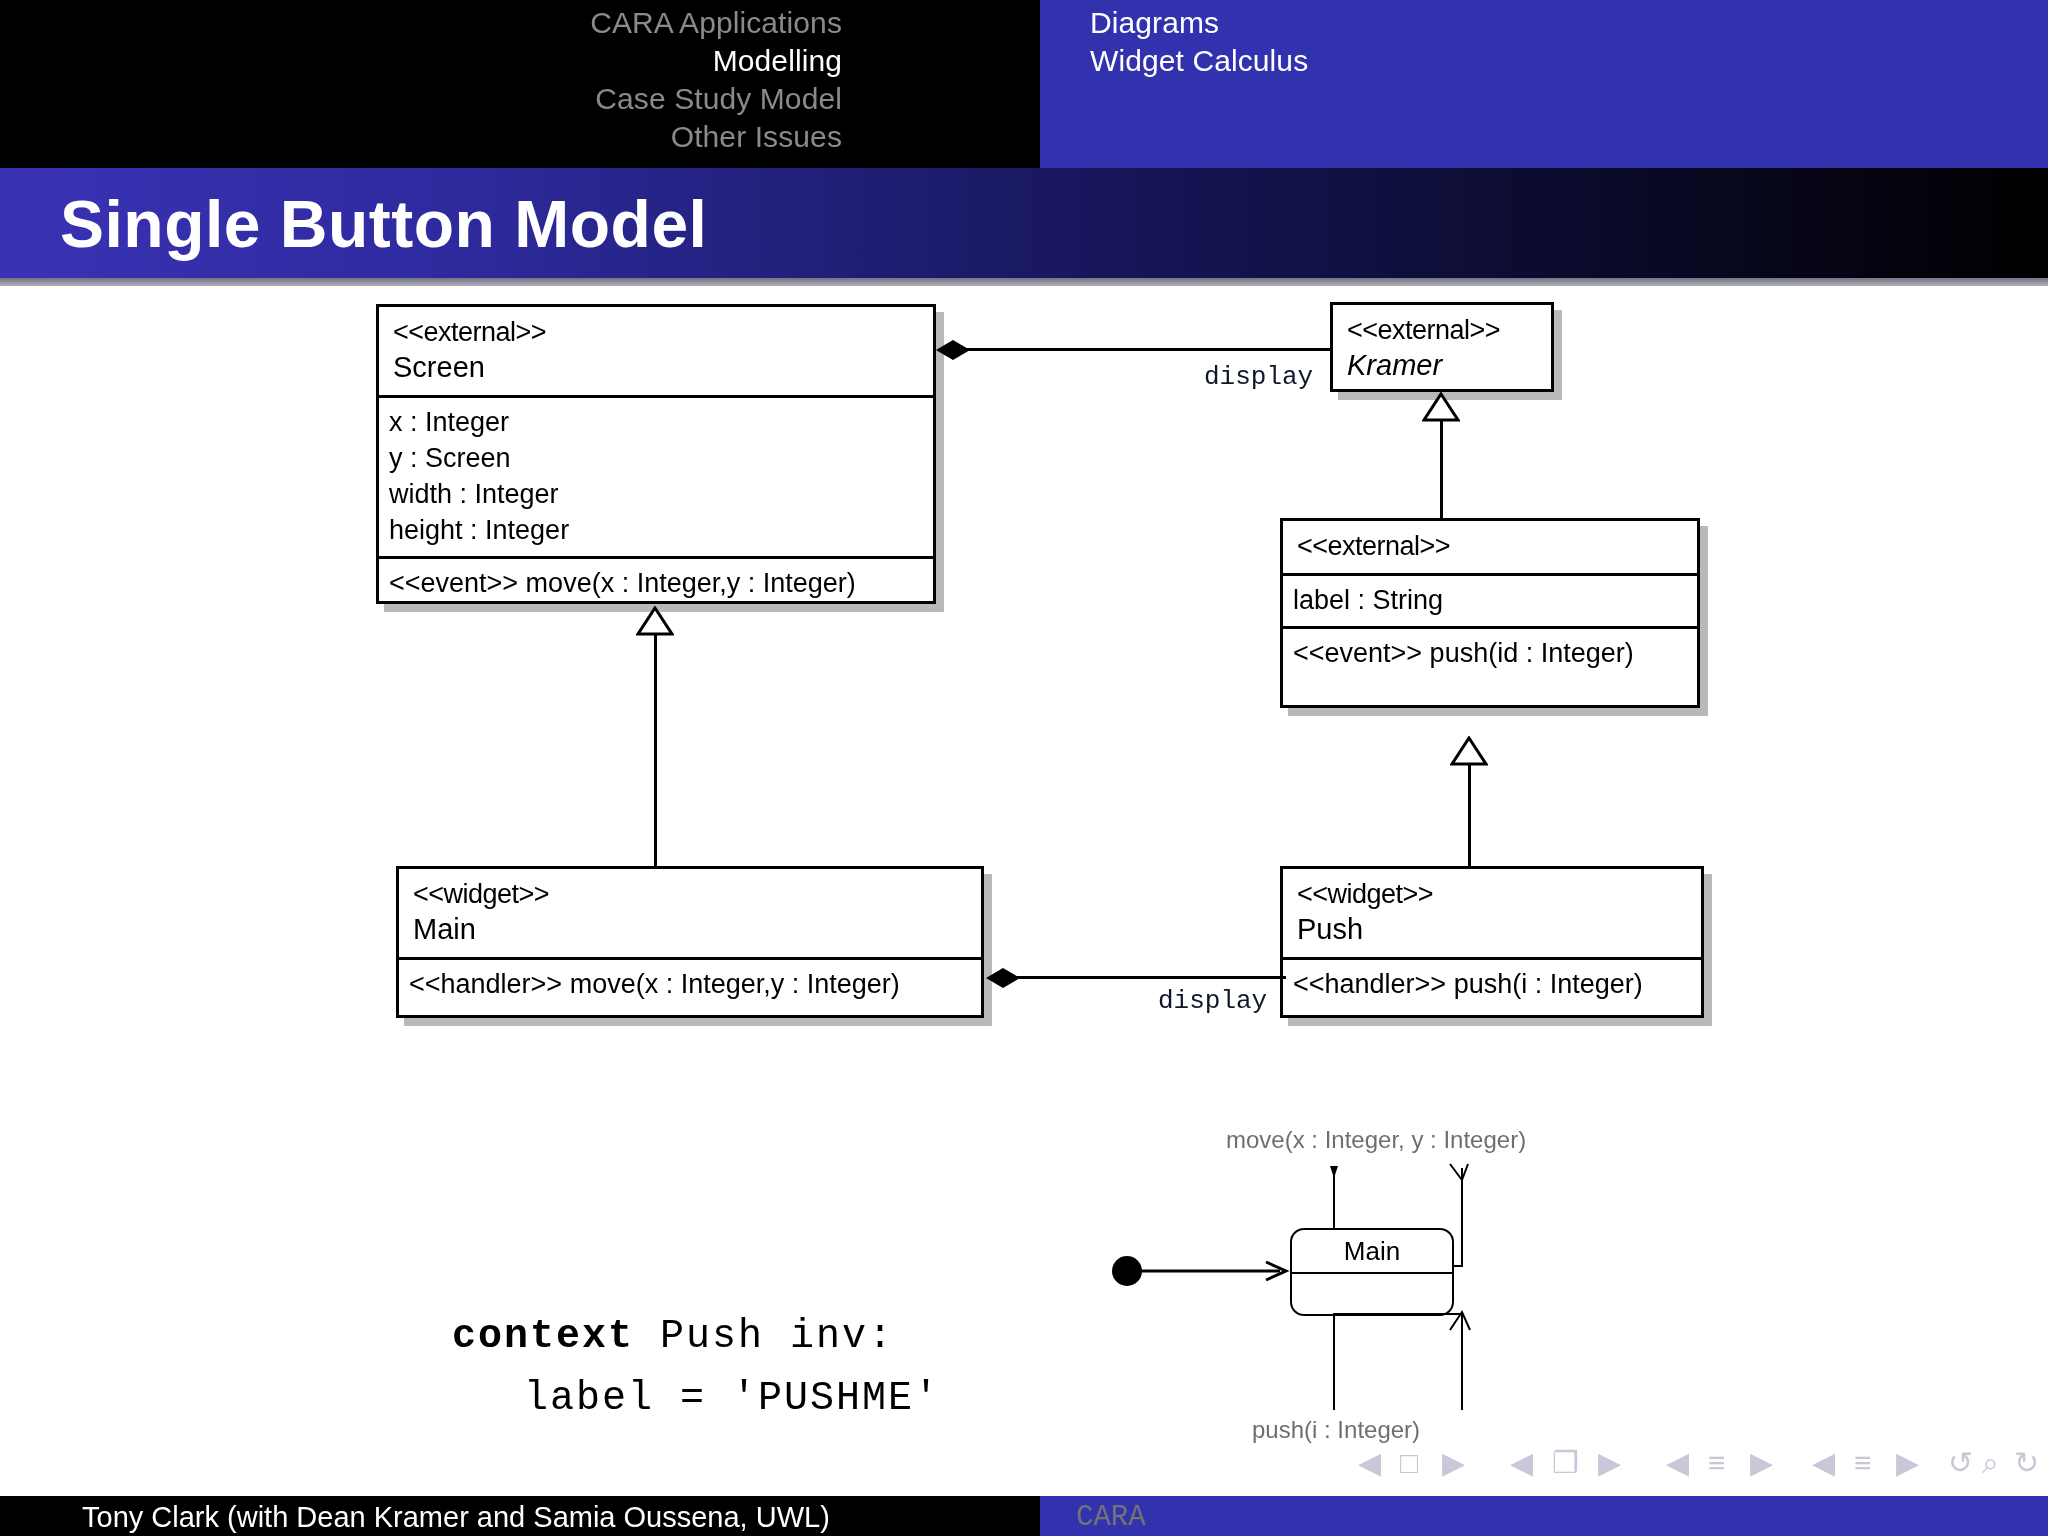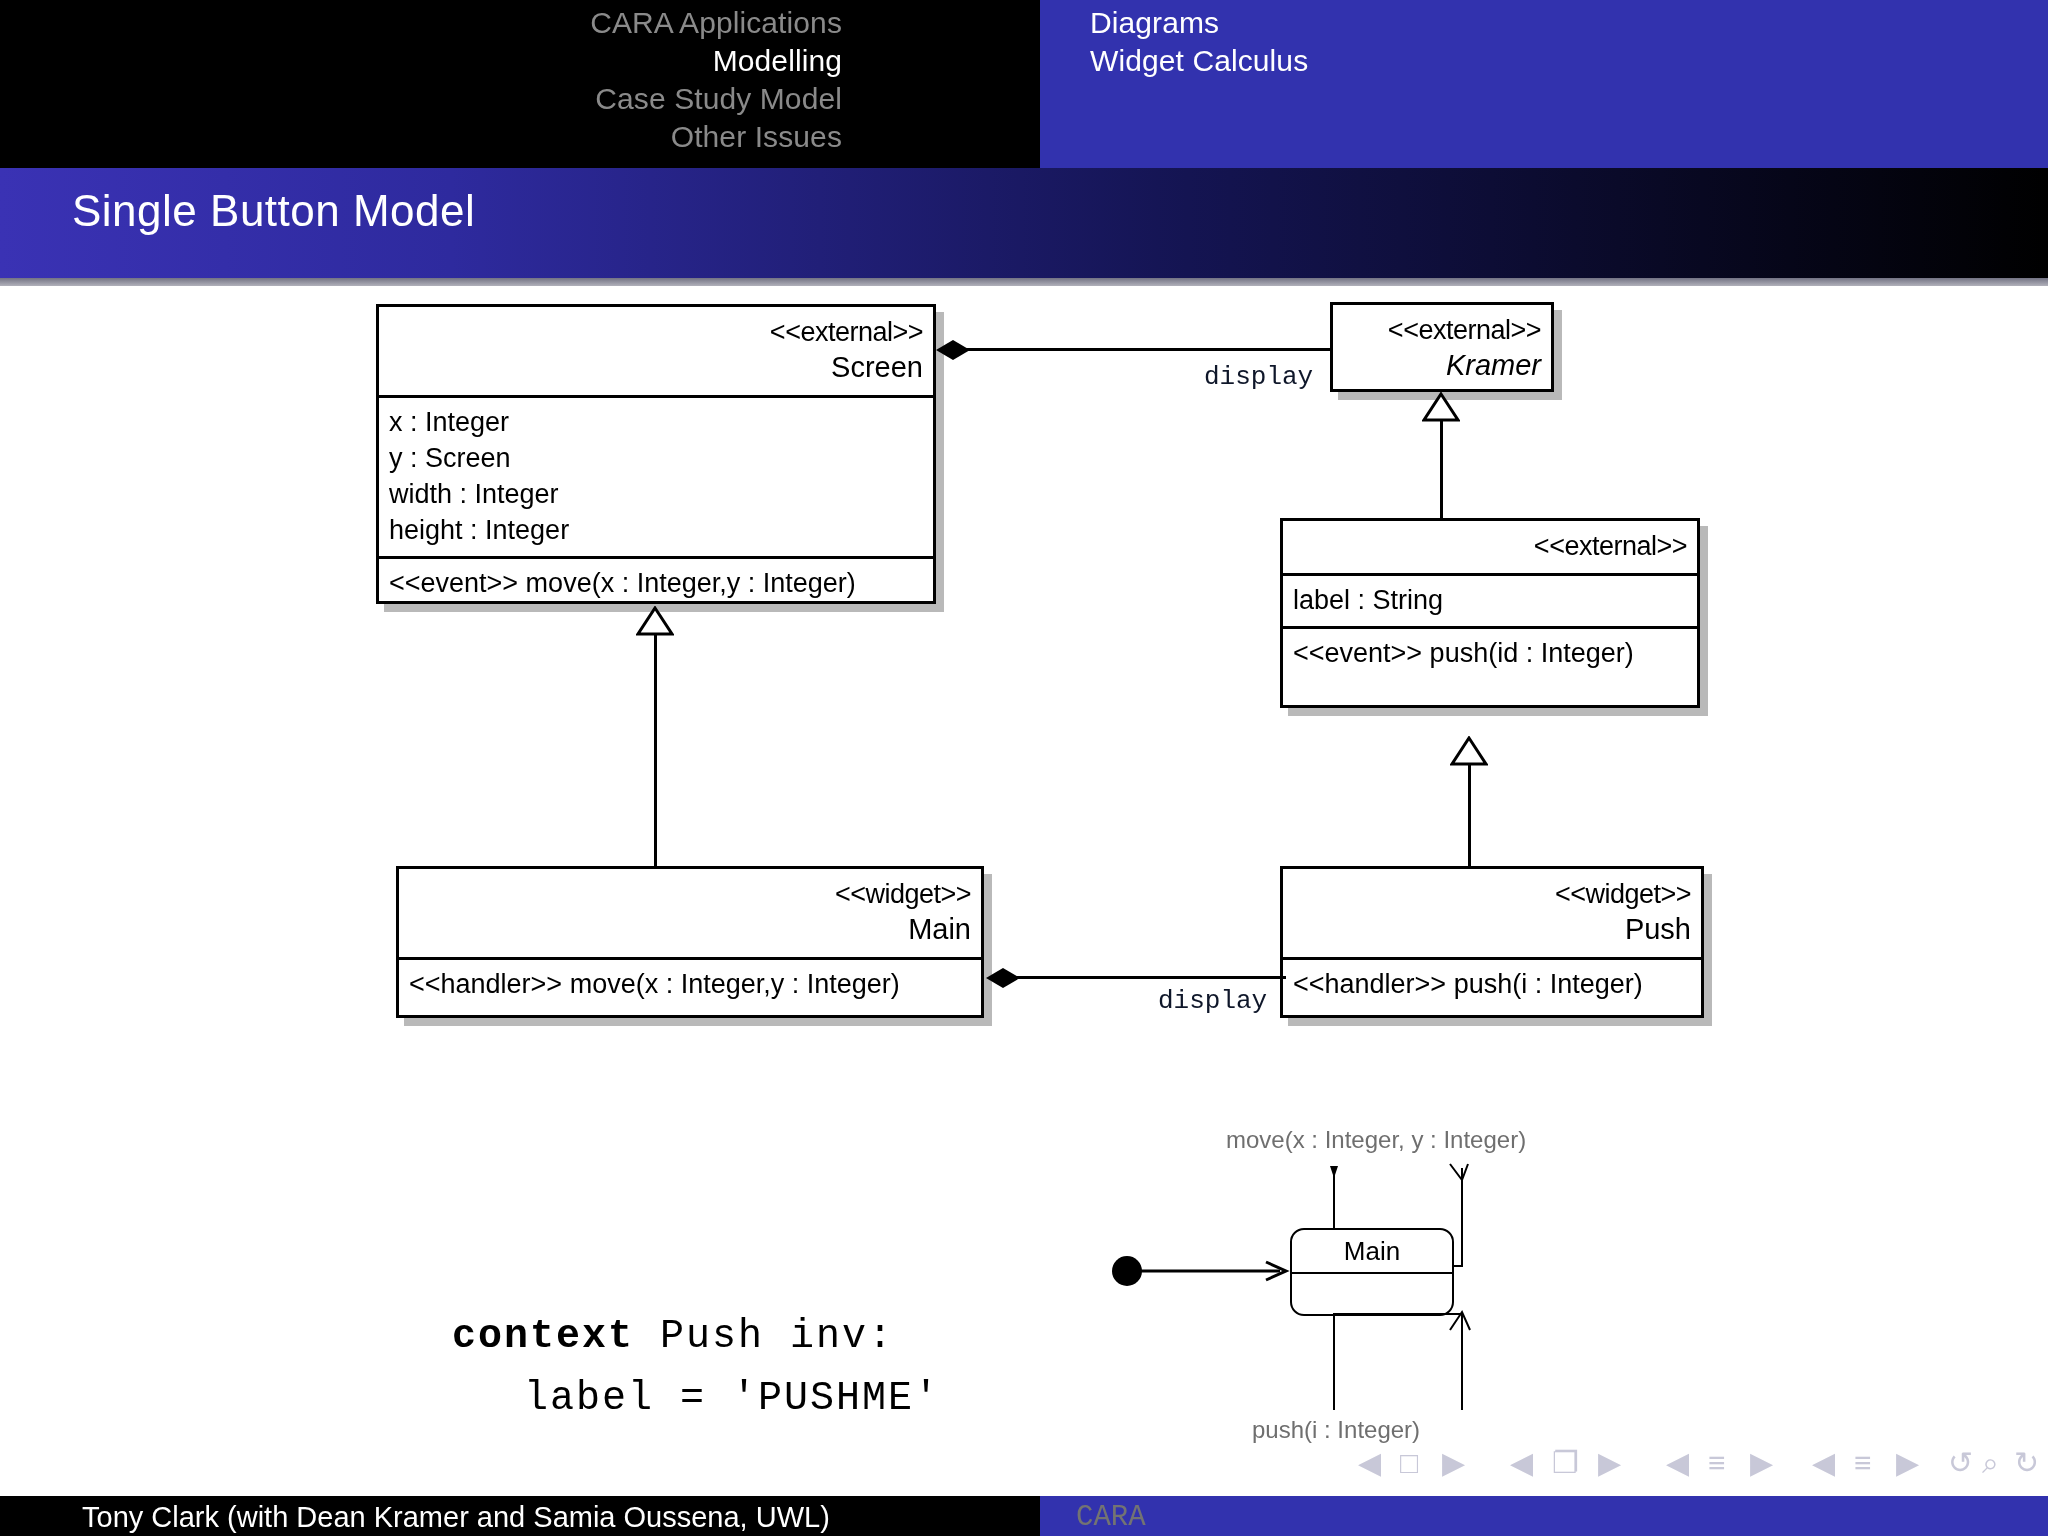--- a/index.html
+++ b/index.html
@@ -21,29 +21,29 @@
   .navitem{font-size:30px;line-height:38px;letter-spacing:0.1px;white-space:nowrap;}
   .nav-dim{color:#8a8a8a;}
   .nav-dim-blue{color:#ffffff;}
   .nav-on{color:#ffffff;}
 
   
   #titleband{position:absolute;left:0;top:168px;width:2048px;height:110px;
     background:linear-gradient(to right,#3a32b4 0%,#2e2a9e 22%,#141452 58%,#000000 100%);}
   #titleband .shadow{position:absolute;left:0;top:110px;width:2048px;height:18px;
     background:linear-gradient(to bottom,rgba(90,90,110,.85),rgba(255,255,255,0));}
-  #slide-title{position:absolute;left:72px;top:18px;color:#ffffff;font-size:44px;
-    font-weight:400;letter-spacing:0.5px;white-space:nowrap;}
+  #slide-title{position:absolute;left:60px;top:18px;color:#ffffff;font-size:66px;
+    font-weight:700;letter-spacing:0.5px;white-space:nowrap;}
 
   
   #canvas{position:absolute;left:0;top:286px;width:2048px;height:1200px;background:#ffffff;}
 
   
   .umlbox{position:absolute;background:#ffffff;border:3px solid #000000;box-sizing:border-box;}
-  .umlhead{text-align:right;padding:8px 10px 10px 8px;}
+  .umlhead{text-align:left;padding:8px 10px 10px 14px;}
   .umlstereo{font-size:27px;color:#000;line-height:34px;white-space:nowrap;letter-spacing:-0.5px;}
   .umlname{font-size:29px;color:#000;line-height:36px;white-space:nowrap;}
   .umlname.ital{font-style:italic;}
   .umlcompartment{border-top:3px solid #000;padding:6px 10px 8px 10px;}
   .umlrow{font-size:27px;color:#000;line-height:36px;white-space:nowrap;}
 
   .shadowbox{position:absolute;background:#b9b9b9;}
 
   
   .ln{position:absolute;background:#000000;}

